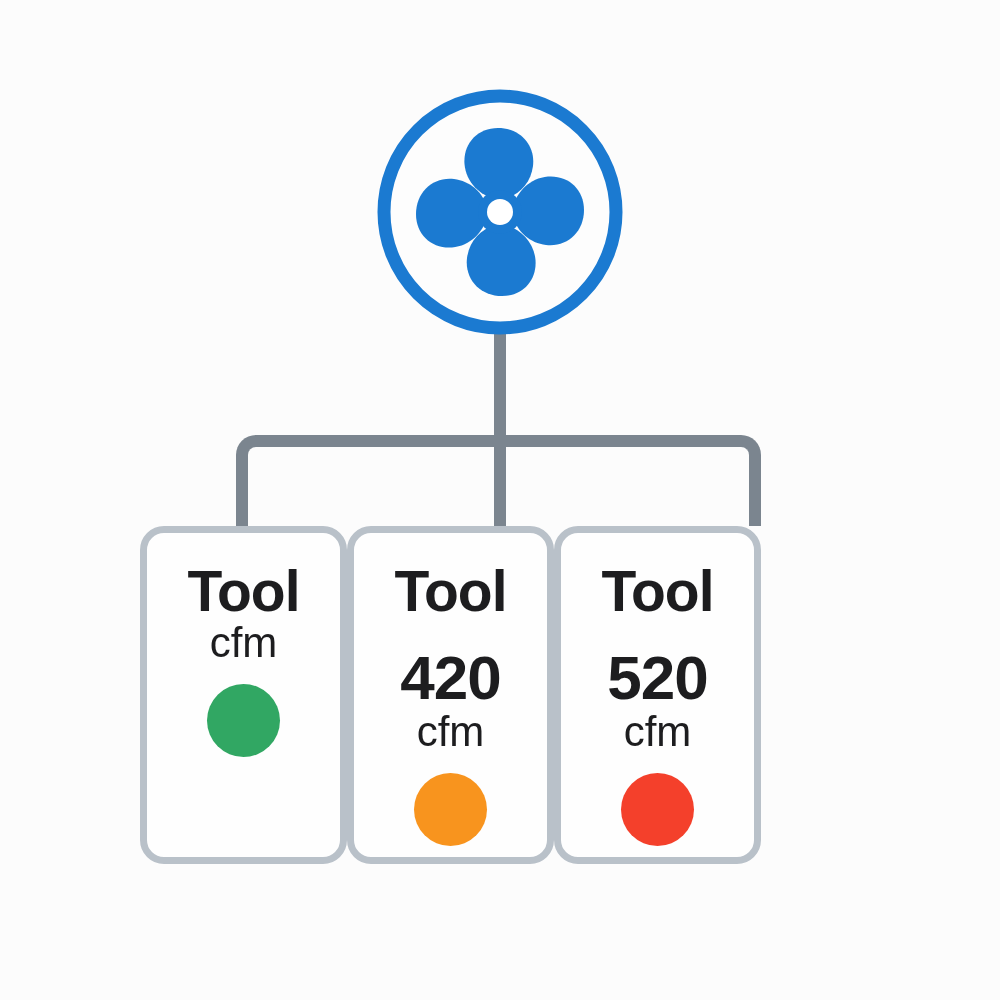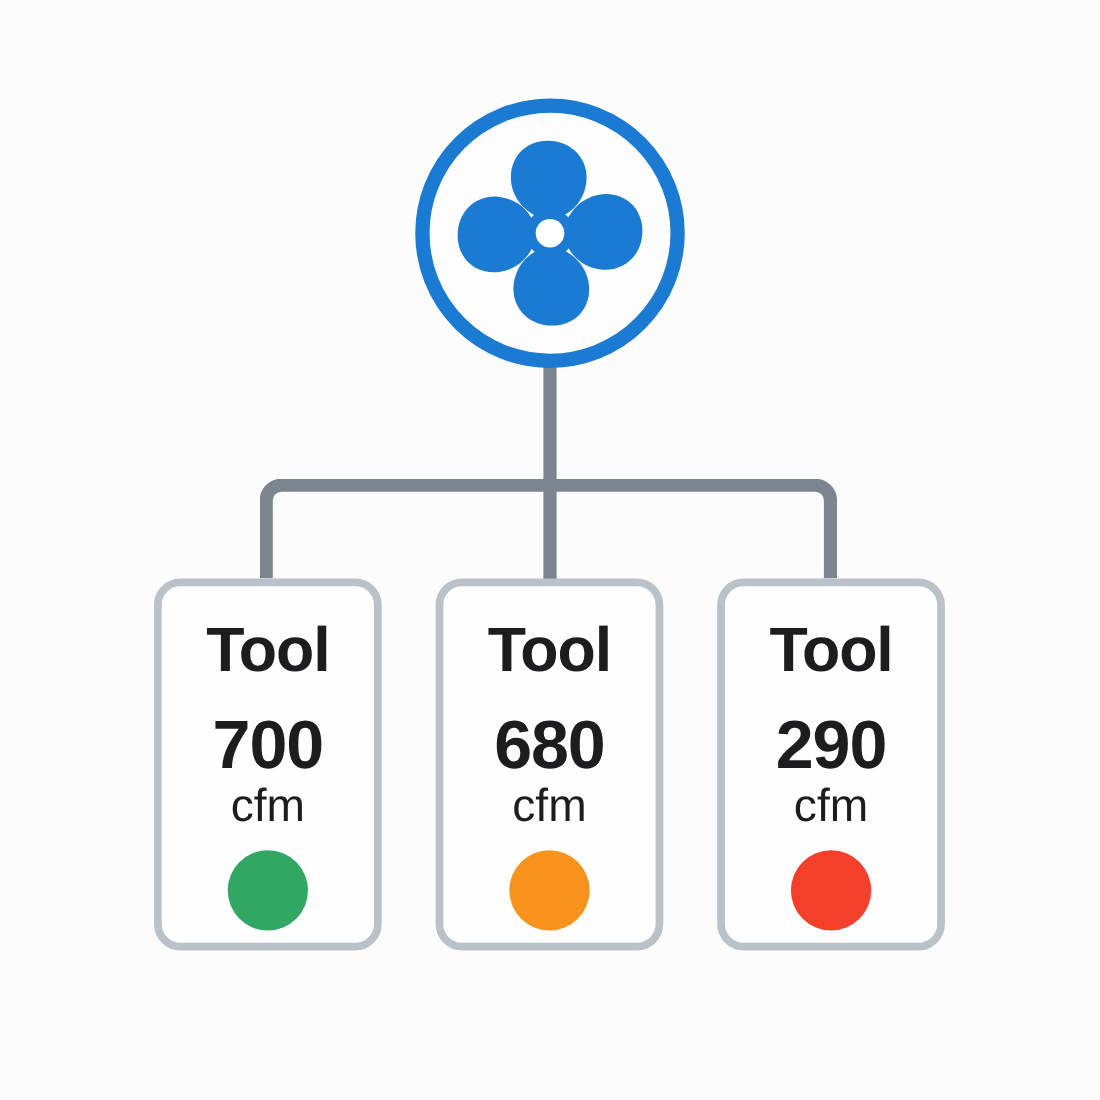--- a/index.html
+++ b/index.html
@@ -64,21 +64,20 @@
   .fan-blade, .fan-boss { fill: var(--fan_blue); }
   .fan-hub { fill: #FFFFFF; }
 
   
   .cards-row {
     position: absolute;
     left: 140px;
     top: 526px;
     width: 719px;
     display: flex;
-    gap: 49px;
     z-index: 3;
   }
   .card {
     width: 207px;
     height: 338px;
     background: var(--card_bg);
     border: 7px solid var(--card_border);
     border-radius: 24px;
     display: flex;
     flex-direction: column;
@@ -133,33 +132,32 @@
         <circle class="fan-boss" cx="0" cy="0" r="22"></circle>
       </g>
       <circle class="fan-hub" cx="0" cy="0" r="13"></circle>
     </svg>
   </div>
 
   <div class="cards-row">
 
     <div class="card">
       <div class="card-title">Tool</div>
-      <div class="card-value">700</div>
       <div class="card-unit">cfm</div>
       <div class="status-dot" style="background-color: rgb(49, 167, 99);"></div>
     </div>
 
     <div class="card">
       <div class="card-title">Tool</div>
-      <div class="card-value">680</div>
+      <div class="card-value">420</div>
       <div class="card-unit">cfm</div>
       <div class="status-dot" style="background-color: rgb(248, 148, 30);"></div>
     </div>
 
     <div class="card">
       <div class="card-title">Tool</div>
-      <div class="card-value">290</div>
+      <div class="card-value">520</div>
       <div class="card-unit">cfm</div>
       <div class="status-dot" style="background-color: rgb(244, 64, 43);"></div>
     </div>
 
   </div>
 </div>
 
 </body></html>

